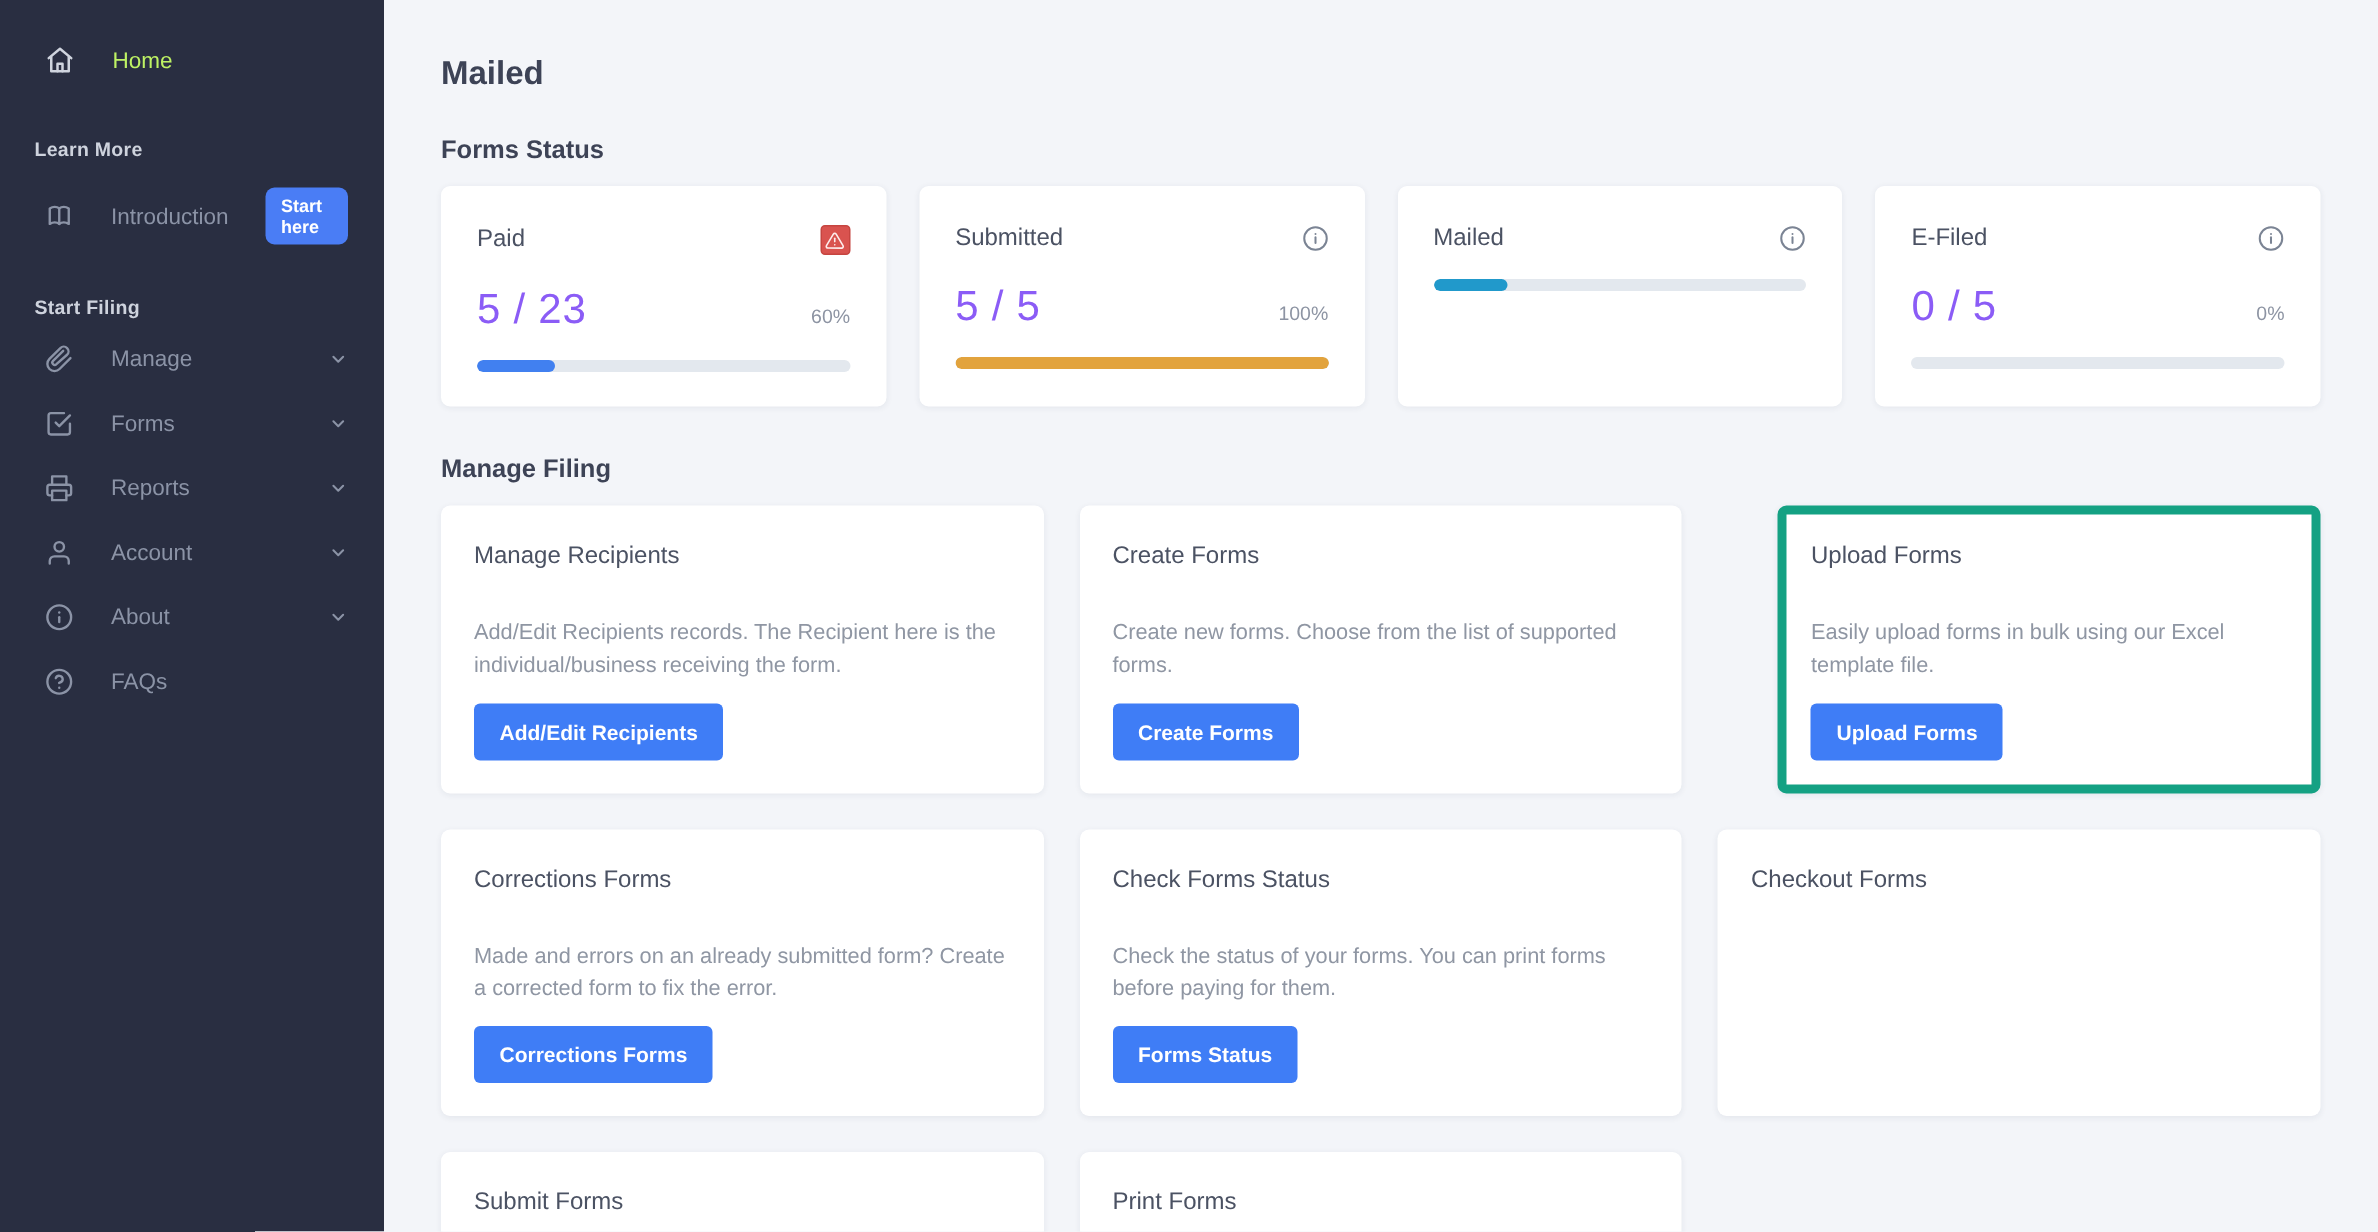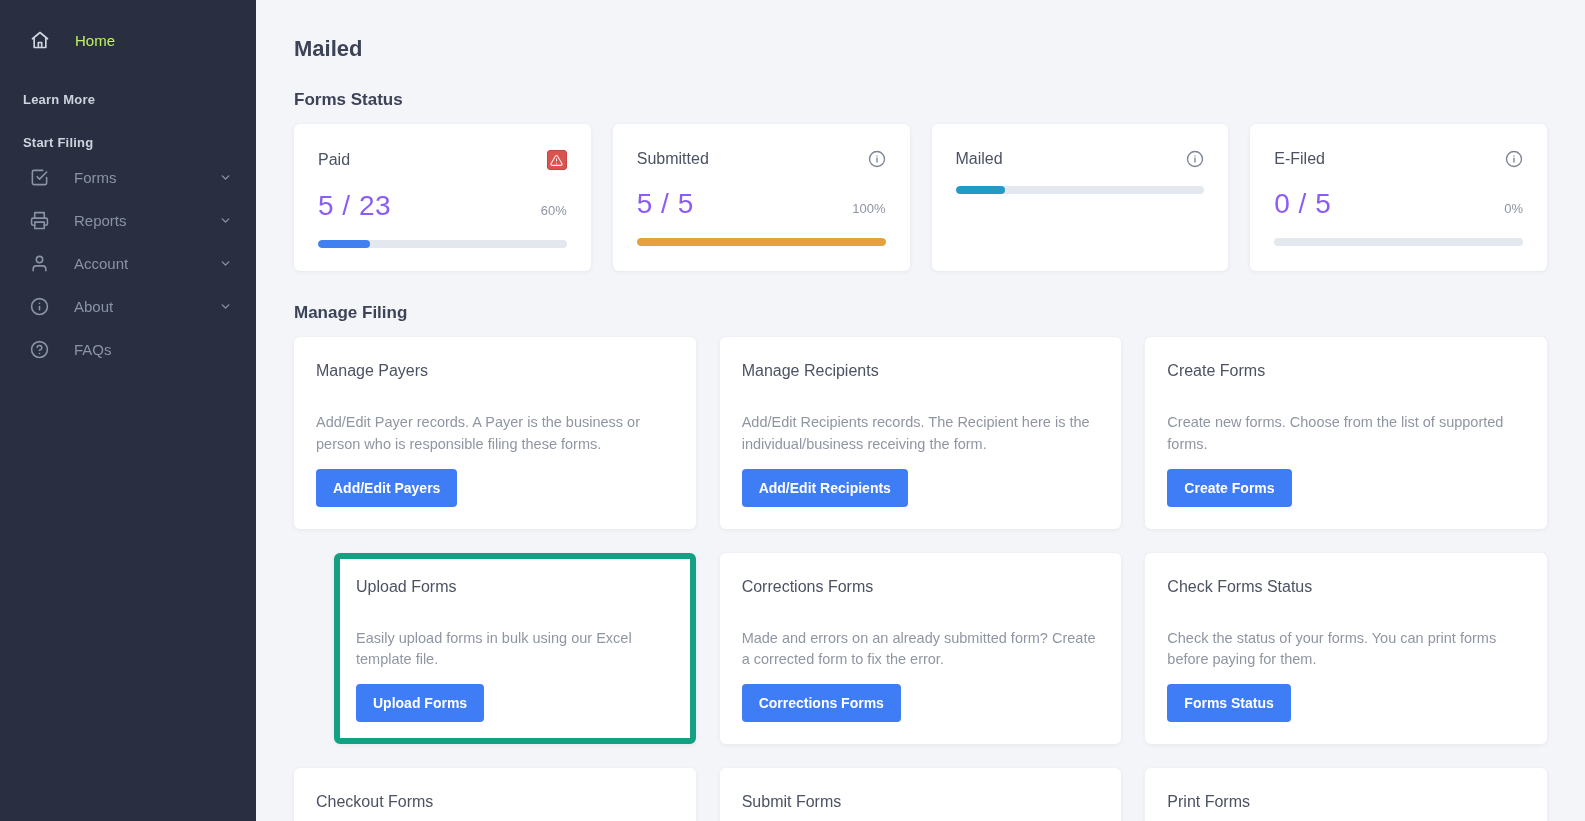--- a/index.html
+++ b/index.html
@@ -96,23 +96,41 @@
     <svg viewBox="0 0 24 24" fill="none" stroke-width="2" stroke-linecap="round" stroke-linejoin="round">
         <path d="M3 10.5 12 3l9 7.5"></path>
         <path d="M5 9.5V21h14V9.5"></path>
         <path d="M10 21v-6h4v6"></path>
       </svg>
     <span>Home</span>
   </div>
 
   <div class="side-section-label">Learn More</div>
 
+  <div class="side-item">
+    <svg class="itm" viewBox="0 0 24 24" fill="none" stroke-width="2" stroke-linecap="round" stroke-linejoin="round">
+        <path d="M12 5c-2-1.6-5.5-1.6-8 0v13c2.5-1.6 6-1.6 8 0"></path>
+        <path d="M12 5c2-1.6 5.5-1.6 8 0v13c-2.5-1.6-6-1.6-8 0"></path>
+        <path d="M12 5v13"></path>
+      </svg>
+    <span>Introduction</span>
+    <span class="badge">Start here</span>
+  </div>
 
   <div class="side-section-label">Start Filing</div>
 
+  <div class="side-item">
+    <svg class="itm" viewBox="0 0 24 24" fill="none" stroke-width="2" stroke-linecap="round" stroke-linejoin="round">
+        <path d="M21.44 11.05l-9.19 9.19a6 6 0 0 1-8.49-8.49l9.19-9.19a4 4 0 0 1 5.66 5.66L9.64 16.2a2 2 0 0 1-2.83-2.83l8.49-8.48"></path>
+      </svg>
+    <span>Manage</span>
+    <svg class="chev" viewBox="0 0 24 24" fill="none" stroke-width="2.5" stroke-linecap="round" stroke-linejoin="round">
+        <polyline points="6 9 12 15 18 9"></polyline>
+      </svg>
+  </div>
 
   <div class="side-item">
     <svg class="itm" viewBox="0 0 24 24" fill="none" stroke-width="2" stroke-linecap="round" stroke-linejoin="round">
         <polyline points="9 11 12 14 21 5"></polyline>
         <path d="M21 12v7a2 2 0 0 1-2 2H5a2 2 0 0 1-2-2V5a2 2 0 0 1 2-2h11"></path>
       </svg>
     <span>Forms</span>
     <svg class="chev" viewBox="0 0 24 24" fill="none" stroke-width="2.5" stroke-linecap="round" stroke-linejoin="round">
         <polyline points="6 9 12 15 18 9"></polyline>
       </svg>
@@ -240,25 +258,20 @@
           <div class="progress-fill" style="width: 0%; background: rgb(65, 128, 240);"></div>
         </div>
     </div>
 
   </div>
 
   <h2 class="section-heading">Manage Filing</h2>
 
   <div class="manage-grid">
 
-    <div class="mcard">
-      <div class="mcard-title">Manage Payers</div>
-      <p class="mcard-desc">Add/Edit Payer records. A Payer is the business or person who is responsible filing these forms.</p>
-      <button class="btn">Add/Edit Payers</button>
-    </div>
 
     <div class="mcard">
       <div class="mcard-title">Manage Recipients</div>
       <p class="mcard-desc">Add/Edit Recipients records. The Recipient here is the individual/business receiving the form.</p>
       <button class="btn">Add/Edit Recipients</button>
     </div>
 
     <div class="mcard">
       <div class="mcard-title">Create Forms</div>
       <p class="mcard-desc">Create new forms. Choose from the list of supported forms.</p>

